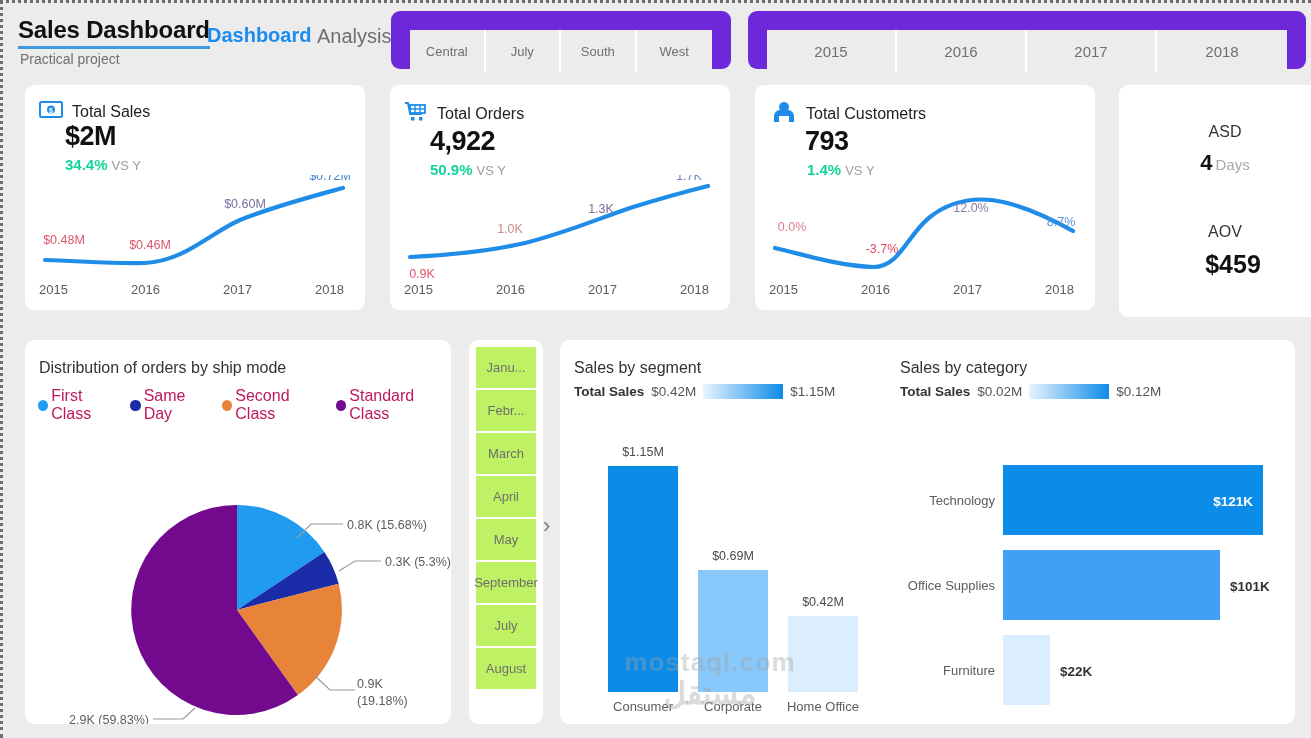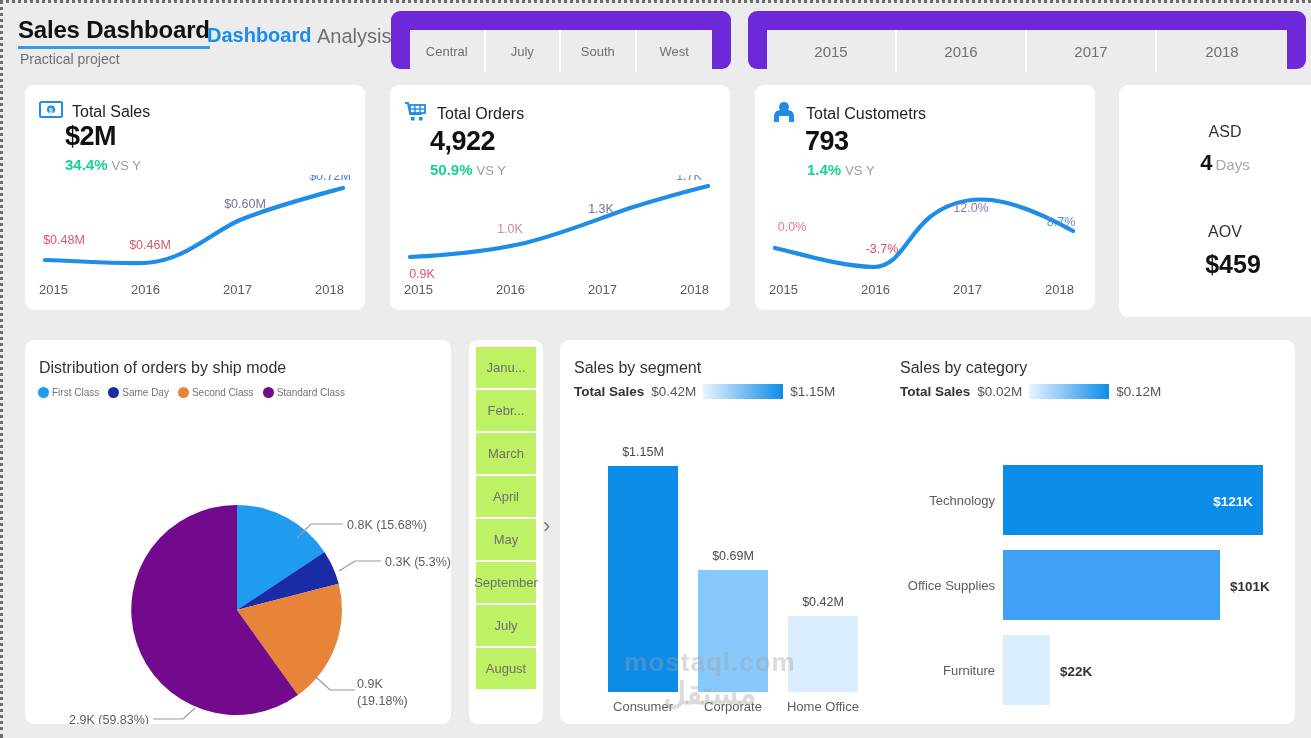--- a/index.html
+++ b/index.html
@@ -82,21 +82,21 @@
   .extra-val em { font-style: normal; color: #a8a8a8; font-weight: normal; font-size: 15px; margin-left: 3px; }
 
   
   #pie-card { left: 22px; top: 337px; width: 426px; height: 384px; }
   #month-card { left: 466px; top: 337px; width: 74px; height: 384px; }
   #seg-cat-card { left: 557px; top: 337px; width: 735px; height: 384px; }
 
   .panel-title { font-size: 16px; color: #333; }
 
   .pie-legend { display: flex; gap: 9px; padding-left: 13px; margin-top: 10px; }
-  .leg { display: flex; align-items: center; gap: 3px; font-size: 10px; color: #737373; }
+  .leg { display: flex; align-items: center; gap: 3px; font-size: 16px; color: #be185d; }
   .dot { width: 11px; height: 11px; border-radius: 50%; display: inline-block; }
 
   .month-list { padding: 7px; display: flex; flex-direction: column; }
   .month-btn {
     background: #bef264; height: 41px; margin-bottom: 2px;
     display: flex; align-items: center; justify-content: center;
     font-size: 13px; color: #6f6f6f; cursor: pointer;
   }
   .month-btn:last-child { margin-bottom: 0; }
   #month-expand {

